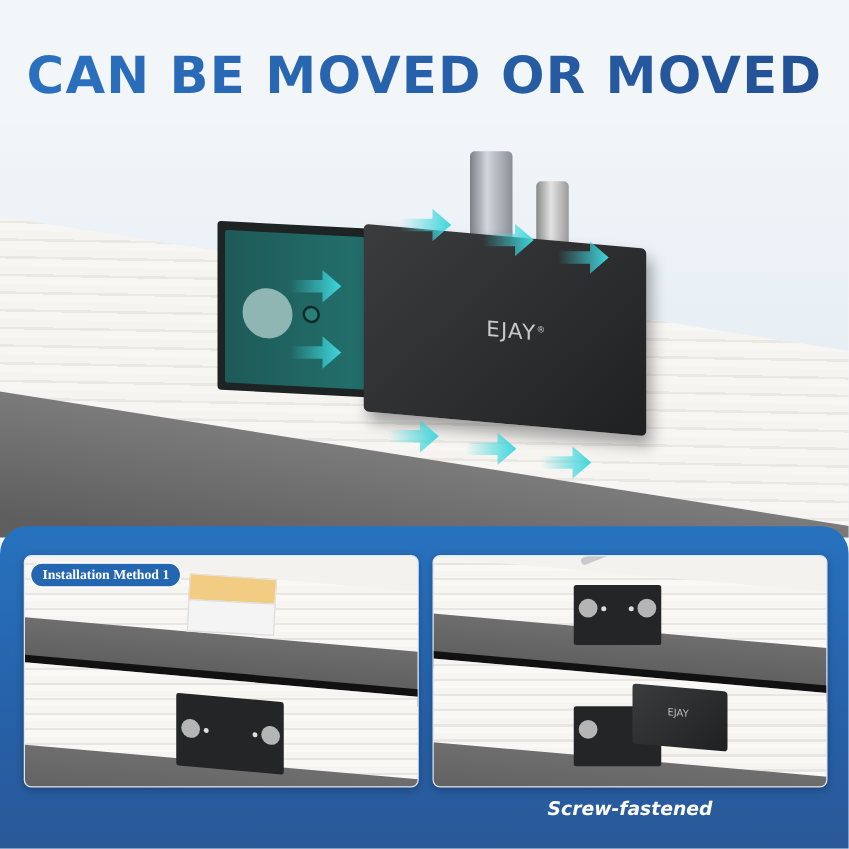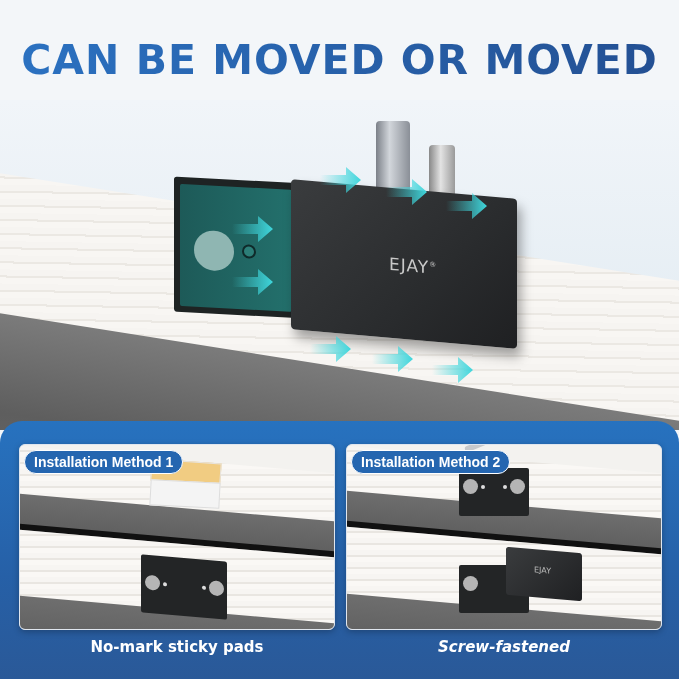--- a/index.html
+++ b/index.html
@@ -70,22 +70,22 @@
     background: #f3f2ef; box-shadow: 0 2px 6px rgba(0,0,0,.25);
   }
   .card.c1 { left: 19px; }
   .card.c2 { left: 346px; }
   .wood { position: absolute; left: -10px; width: 340px; background: repeating-linear-gradient(175deg, #f7f5f2 0 5px, #e9e6e1 5px 7px, #faf8f5 7px 12px); transform: skewY(5deg); transform-origin: left top; }
   .dark { position: absolute; left: -10px; width: 340px; background: linear-gradient(180deg, #6e6e6e, #5a5a5a); transform: skewY(5deg); transform-origin: left top; }
   .gap { position: absolute; left: -10px; width: 340px; height: 6px; background: #111; transform: skewY(5deg); transform-origin: left top; }
 
   .pill {
     position: absolute; left: 4px; top: 5px; padding: 3px 9px; border-radius: 12px;
-    background: #2566b0; color: #fff; font-size: 14px; font-weight: 700;
-    font-family: Liberation Sans, sans-serif; border: 1px solid #fff;
+    background: #2566b0; color: #fff; font-size: 11px; font-weight: 700;
+    font-family: Liberation Serif, serif; border: 1px solid #fff;
   }
 
   .plate { position: absolute; background: #232526; border-radius: 2px; }
   .mag { position: absolute; width: 15px; height: 15px; border-radius: 50%; background: #b5b5b5; }
   .hole { position: absolute; width: 4px; height: 4px; border-radius: 50%; background: #ddd; }
   .sticker { position: absolute; left: 131px; top: 16px; width: 70px; height: 22px; background: #f1cc82; transform: rotate(4deg); border: 1px solid #e7e3dd; }
   .sticker2 { position: absolute; left: 130px; top: 36px; width: 70px; height: 26px; background: #f4f4f4; transform: rotate(3deg); border: 1px solid #ddd; }
   .minihub { position: absolute; left: 159px; top: 105px; width: 76px; height: 48px; background: linear-gradient(135deg, #3a3c3e, #1f2022); border-radius: 3px; transform: skewY(5deg); }
   .minilogo { position: absolute; left: 28px; top: 16px; font-size: 8px; color: #bbb; font-family: "DejaVu Sans", sans-serif; }
   .screwdriver { position: absolute; left: 118px; top: -8px; width: 190px; height: 26px; transform: rotate(-22deg); transform-origin: left center; }
@@ -247,18 +247,16 @@
       <div class="mag" style="left:4px;top:11px;"></div>
     </div>
     <div class="minihub">
       <div class="minilogo">EJAY</div>
     </div>
     <svg class="screwdriver" viewBox="0 0 190 26">
       <rect x="0" y="10" width="40" height="6" rx="3" fill="#c7c9cc"></rect>
       <rect x="38" y="4" width="150" height="18" rx="6" fill="#c9662a"></rect>
       <rect x="38" y="4" width="150" height="6" rx="3" fill="#e08a4a"></rect>
     </svg>
-    <div class="pill">Installation Method 2</div>
-  </div>
-
-  <div class="caption c1">No-mark sticky pads</div>
+  </div>
+
   <div class="caption c2">Screw-fastened</div>
 </div>
 
 </body></html>

